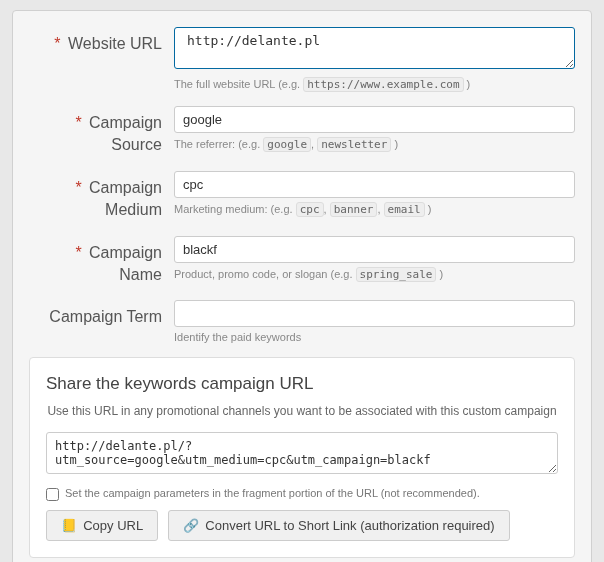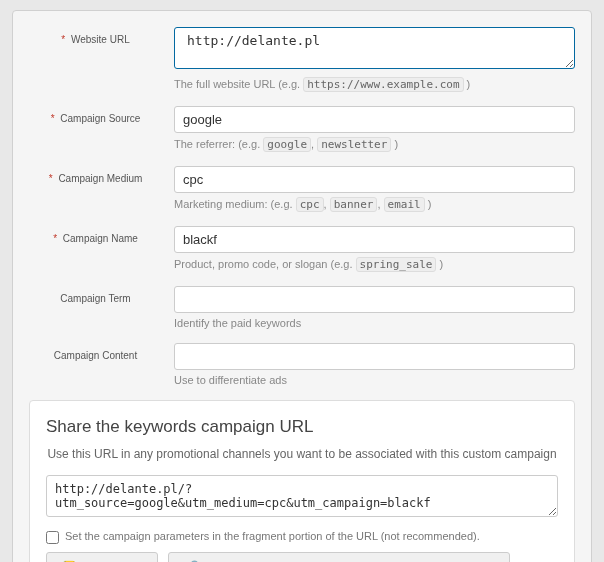--- a/index.html
+++ b/index.html
@@ -23,24 +23,24 @@
       padding: 0 16px;
     }
     .form-row {
       display: flex;
       align-items: flex-start;
       margin-bottom: 14px;
     }
     .label-col {
       width: 145px;
       min-width: 145px;
-      text-align: center;
+      text-align: right;
       padding-right: 12px;
       padding-top: 6px;
-      font-size: 10px;
+      font-size: 16px;
       color: #555;
       line-height: 1.4;
     }
     .required-star {
       color: #c0392b;
       margin-right: 3px;
     }
     .input-col {
       flex: 1;
     }
@@ -226,31 +226,20 @@
         <span>Campaign Term</span>
       </div>
       <div class="input-col">
         <input type="text" style="">
         <div class="hint-text">
           <span>Identify the paid keywords</span>
         </div>
       </div>
     </div>
 
-    <div class="form-row">
-      <div class="label-col">
-        <span>Campaign Content</span>
-      </div>
-      <div class="input-col">
-        <input type="text" style="">
-        <div class="hint-text">
-          <span>Use to differentiate ads</span>
-        </div>
-      </div>
-    </div>
 
   </div>
 
   <div class="share-section">
     <div class="share-title">Share the keywords campaign URL</div>
     <div class="share-desc">Use this URL in any promotional channels you want to be associated with this custom campaign</div>
     <textarea class="url-output" style="">http://delante.pl/?utm_source=google&amp;utm_medium=cpc&amp;utm_campaign=blackf</textarea>
     <div class="fragment-check">
       <input type="checkbox" id="fragment-cb" style="">
       <label for="fragment-cb">Set the campaign parameters in the fragment portion of the URL (not recommended).</label>

